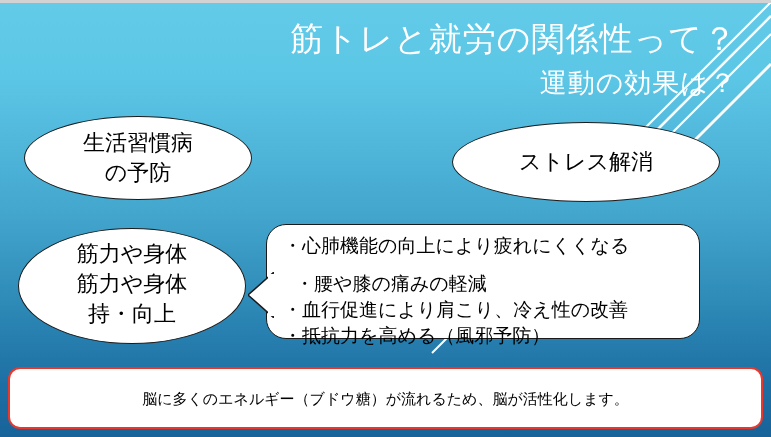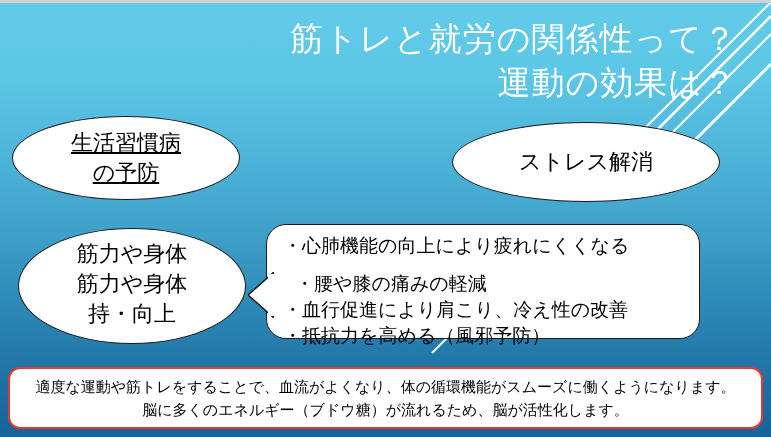--- a/index.html
+++ b/index.html
@@ -47,21 +47,21 @@
   }
   .title-main {
     color: #ffffff;
     font-size: 33px;
     line-height: 42px;
     letter-spacing: 1px;
     font-weight: 400;
   }
   .title-sub {
     color: #ffffff;
-    font-size: 33px;
+    font-size: 27px;
     line-height: 38px;
     letter-spacing: 1px;
     font-weight: 400;
     margin-top: 4px;
   }
 
   
   .ellipse {
     position: absolute;
     background: #ffffff;
@@ -75,25 +75,24 @@
     z-index: 6;
     box-sizing: border-box;
   }
   .ellipse-text {
     font-size: 22px;
     line-height: 30px;
     padding: 0 8px;
   }
 
   #ellipse-lifestyle {
-    left: 12px;
+    left: 24px;
     top: 116px;
     width: 228px;
     height: 84px;
-    text-decoration: underline;
   }
   #ellipse-stress {
     left: 452px;
     top: 122px;
     width: 268px;
     height: 80px;
   }
   #ellipse-muscle {
     left: 18px;
     top: 228px;
@@ -218,17 +217,16 @@
   <div id="callout">
     <ul class="bullet-list">
       <li>・心肺機能の向上により疲れにくくなる</li>
       <li class="indent">・腰や膝の痛みの軽減</li>
       <li>・血行促進により肩こり、冷え性の改善</li>
       <li>・抵抗力を高める（風邪予防）</li>
     </ul>
   </div>
 
   <div id="bottom-note">
-    <div class="note-line">適度な運動や筋トレをすることで、血流がよくなり、体の循環機能がスムーズに働くようになります。</div>
     <div class="note-line">脳に多くのエネルギー（ブドウ糖）が流れるため、脳が活性化します。</div>
   </div>
 
 </div>
 
 </body></html>

